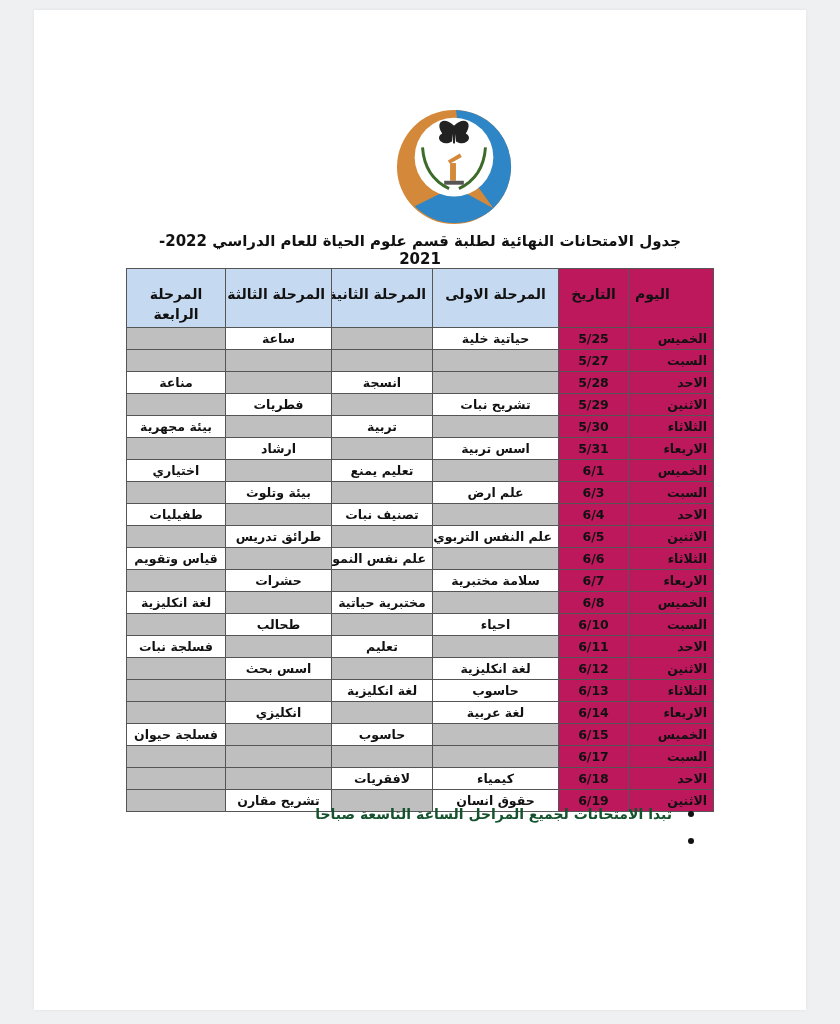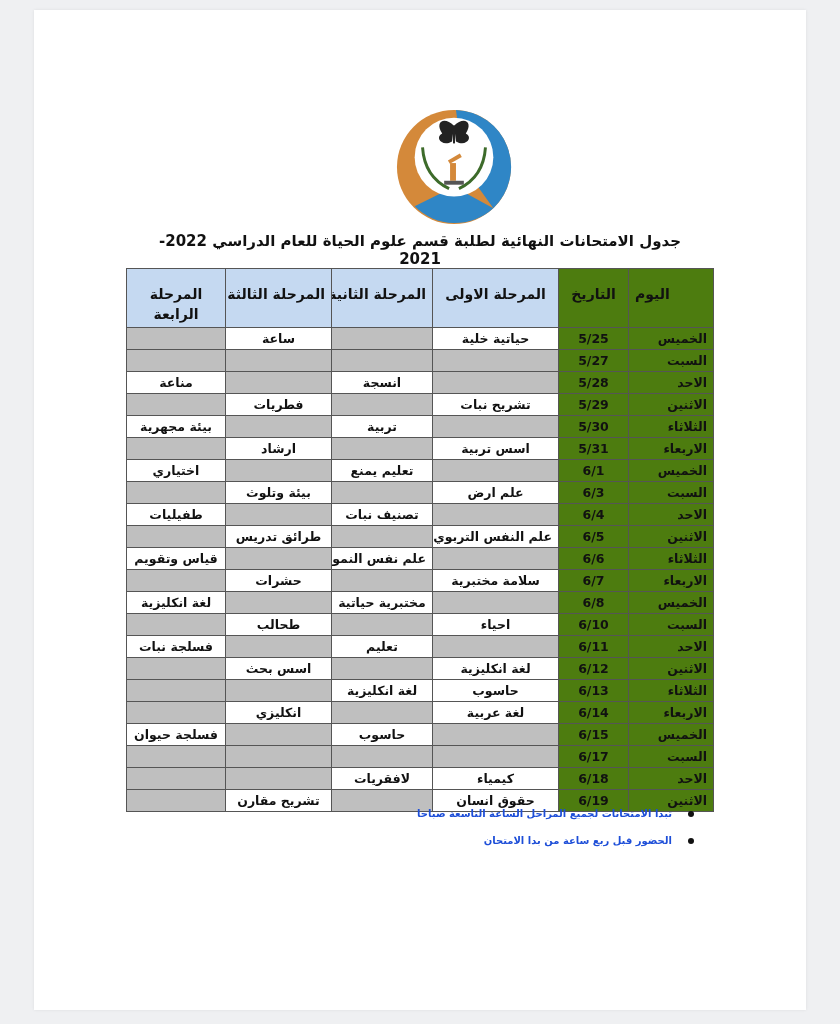--- a/index.html
+++ b/index.html
@@ -24,34 +24,34 @@
     border-collapse: collapse; direction: rtl; table-layout: fixed;
     width: 587px;
   }
   table.sched th, table.sched td {
     border: 1px solid #555; padding: 0 6px; font-weight: bold; color: #111;
     font-size: 12.5px; white-space: nowrap; overflow: hidden;
     font-family: "DejaVu Sans", sans-serif;
   }
   table.sched th { height: 43px; vertical-align: top; padding-top: 15px; font-size: 14px; line-height: 20px; }
   table.sched td { height: 21px; line-height: 21px; }
-  th.pink, td.pink { background: #4d7c0f; }
+  th.pink, td.pink { background: #be185d; }
   th.blue { background: #c5d9f1; }
   td.day { text-align: right; }
   td.date { text-align: center; font-family: "Liberation Sans", sans-serif; font-size: 14px; }
   td.empty { background: #bfbfbf; }
   td.subj { background: #ffffff; text-align: center; }
   th.day-h { text-align: left; }
   th.c { text-align: center; }
   .notes {
     position: absolute; left: 300px; top: 804px; width: 400px; direction: rtl;
     list-style: none; margin: 0; padding: 0;
   }
   .notes li {
-    position: relative; font-weight: bold; font-size: 10px; color: #1d4ed8; height: 27px; line-height: 20px;
+    position: relative; font-weight: bold; font-size: 14px; color: #14532d; height: 27px; line-height: 20px;
     padding-right: 28px; font-family: "DejaVu Sans", sans-serif;
   }
   .notes li .bullet {
     position: absolute; right: 6px; top: 7px; width: 6px; height: 6px; border-radius: 50%; background: #111;
   }
 </style>
 </head>
 <body>
 
 <div class="page">
@@ -268,14 +268,14 @@
         <td class="subj">حقوق انسان</td>
         <td class="empty"></td>
         <td class="subj">تشريح مقارن</td>
         <td class="empty"></td>
       </tr>
     </tbody>
 </table>
 
 <ul class="notes">
   <li><span class="bullet"></span><span>تبدا الامتحانات لجميع المراحل الساعة التاسعة صباحا</span></li>
-  <li><span class="bullet"></span><span>الحضور قبل ربع ساعة من بدا الامتحان</span></li>
+  <li><span class="bullet"></span></li>
 </ul>
 
 </body></html>

